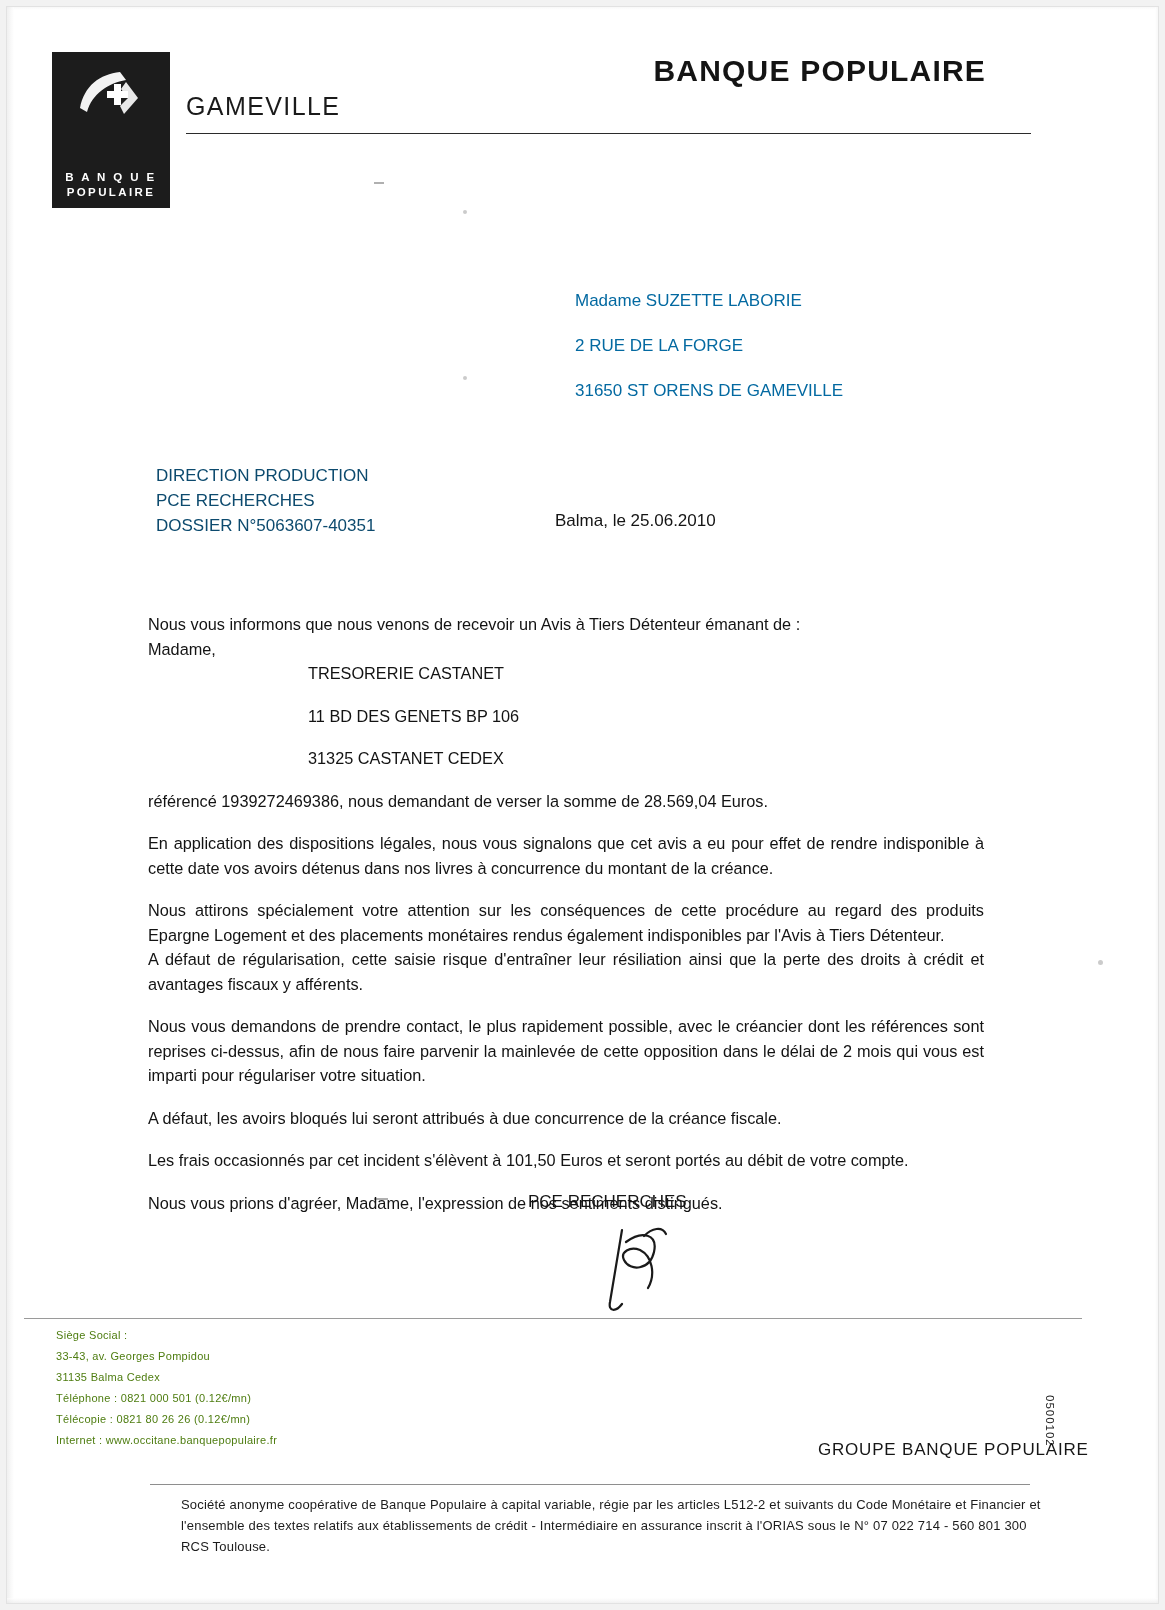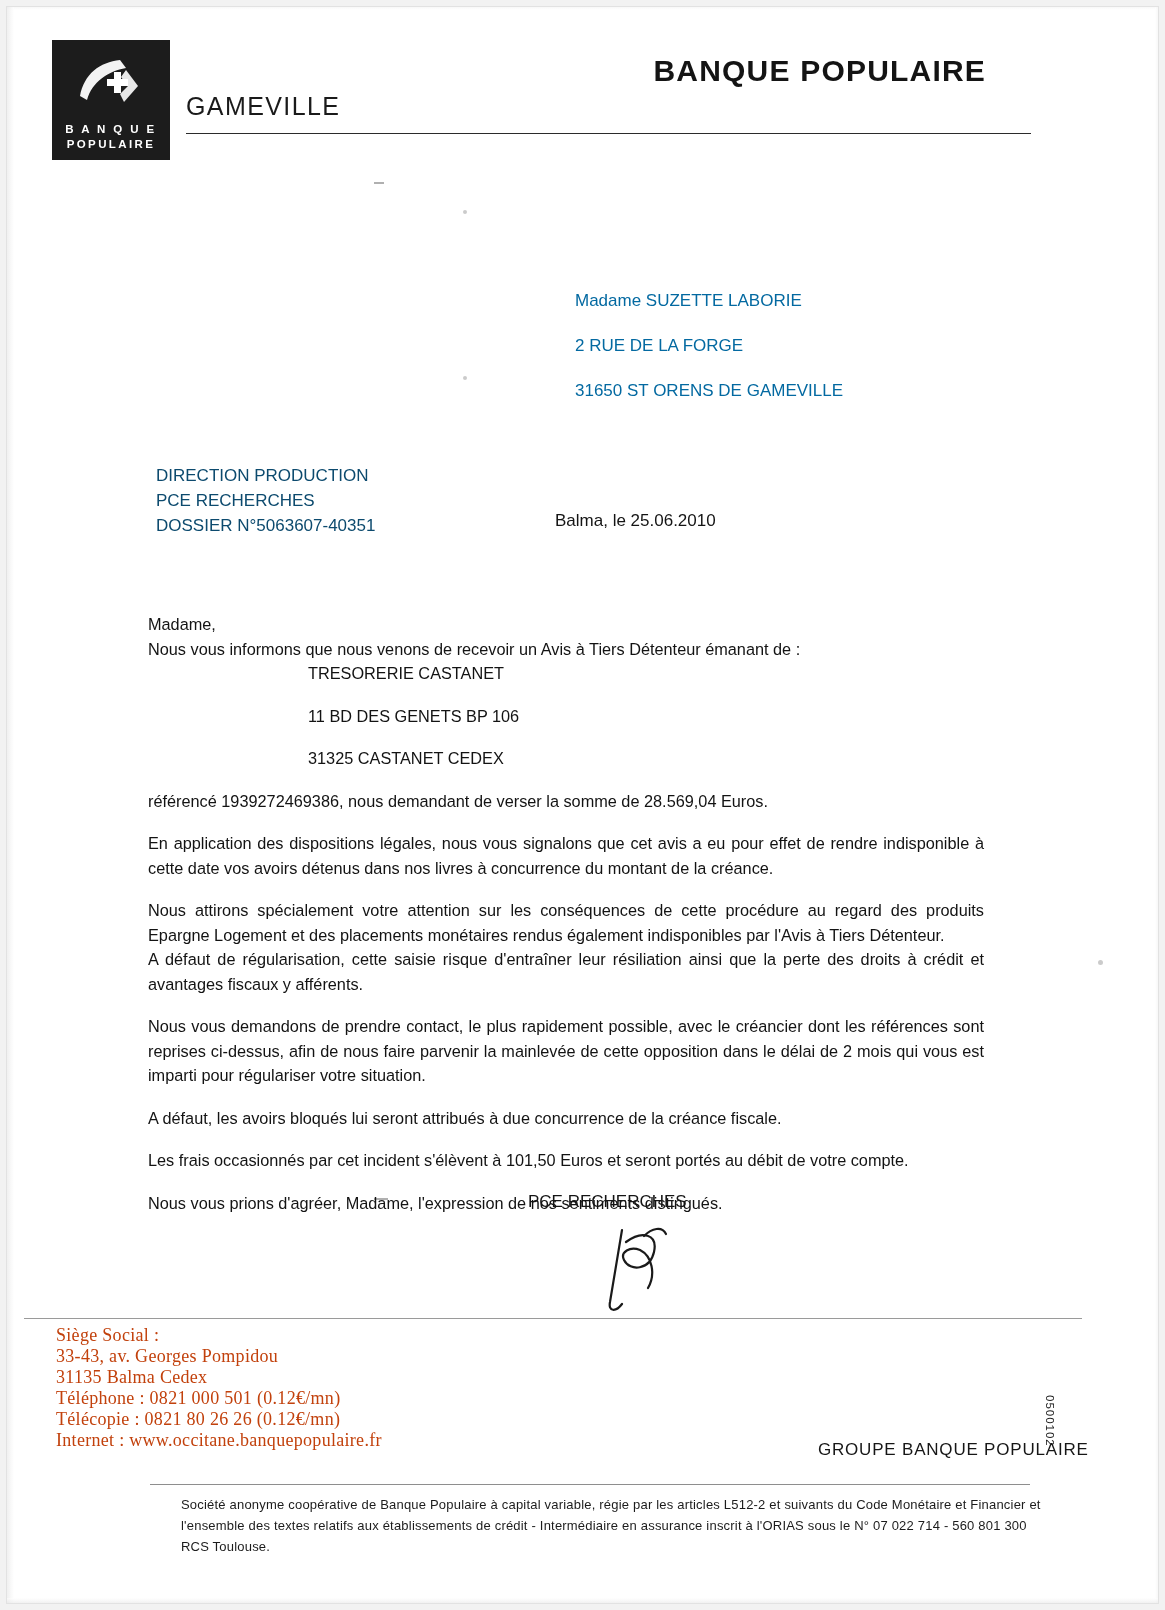--- a/index.html
+++ b/index.html
@@ -48,23 +48,23 @@
     position: absolute;
     right: 0; top: 0; bottom: 0; width: 10px;
     background: linear-gradient(to left, #cdcdcd, #ffffff);
     opacity: .5;
   }
 
   
   .logo-block {
     position: absolute;
     left: 52px;
-    top: 40px;
+    top: 52px;
     width: 118px;
-    height: 120px;
+    height: 156px;
     background: #1c1c1c;
     color: #ffffff;
   }
   .logo-mark {
     position: absolute;
     left: 22px;
     top: 16px;
     width: 70px;
     height: 62px;
   }
@@ -179,25 +179,24 @@
     position: absolute;
     left: 24px;
     top: 1318px;
     width: 1058px;
     border-top: 1px solid #9a9a9a;
   }
   .footer-left {
     position: absolute;
     left: 56px;
     top: 1325px;
-    font-size: 18px;
+    font-size: 11px;
     line-height: 21px;
-    color: #c2410c;
+    color: #4d7c0f;
     letter-spacing: .3px;
-    font-family: Liberation Serif, serif;
   }
   .group-line {
     position: absolute;
     left: 818px;
     top: 1440px;
     font-size: 17px;
     letter-spacing: .8px;
     color: #161616;
   }
   .vertical-code {
@@ -286,22 +285,22 @@
   </div>
 
   <div class="refs">
     <div>DIRECTION PRODUCTION</div>
     <div>PCE RECHERCHES</div>
     <div>DOSSIER N°5063607-40351</div>
   </div>
   <div class="date">Balma, le 25.06.2010</div>
 
   <div class="body-area">
+    <p class="noj tight">Nous vous informons que nous venons de recevoir un Avis à Tiers Détenteur émanant de :</p>
     <p class="noj tight">Madame,</p>
-    <p class="noj tight">Nous vous informons que nous venons de recevoir un Avis à Tiers Détenteur émanant de :</p>
     <p class="creditor">TRESORERIE CASTANET</p>
     <p class="creditor">11 BD DES GENETS BP 106</p>
     <p class="creditor">31325 CASTANET CEDEX</p>
     <p class="noj">référencé 1939272469386, nous demandant de verser la somme de 28.569,04 Euros.</p>
     <p>En application des dispositions légales, nous vous signalons que cet avis a eu pour effet de rendre indisponible à cette date vos avoirs détenus dans nos livres à concurrence du montant de la créance.</p>
     <p class="tight">Nous attirons spécialement votre attention sur les conséquences de cette procédure au regard des produits Epargne Logement et des placements monétaires rendus également indisponibles par l'Avis à Tiers Détenteur.</p>
     <p>A défaut de régularisation, cette saisie risque d'entraîner leur résiliation ainsi que la perte des droits à crédit et avantages fiscaux y afférents.</p>
     <p>Nous vous demandons de prendre contact, le plus rapidement possible, avec le créancier dont les références sont reprises ci-dessus, afin de nous faire parvenir la mainlevée de cette opposition dans le délai de 2 mois qui vous est imparti pour régulariser votre situation.</p>
     <p class="noj">A défaut, les avoirs bloqués lui seront attribués à due concurrence de la créance fiscale.</p>
     <p>Les frais occasionnés par cet incident s'élèvent à  101,50 Euros et seront portés au débit de votre compte.</p>

